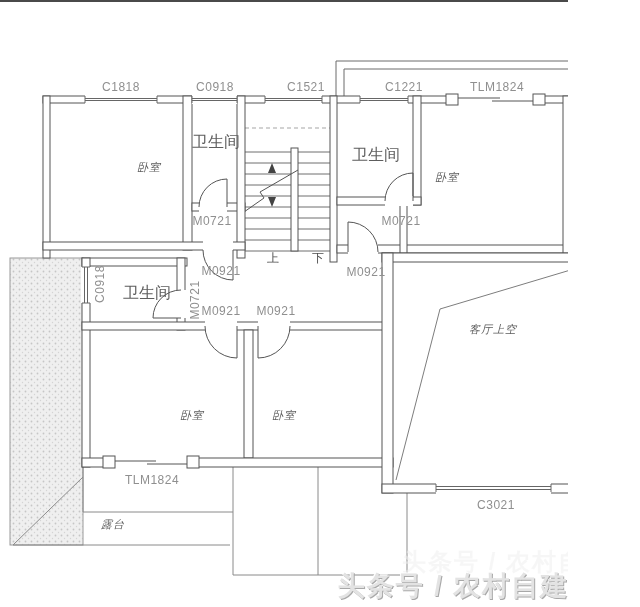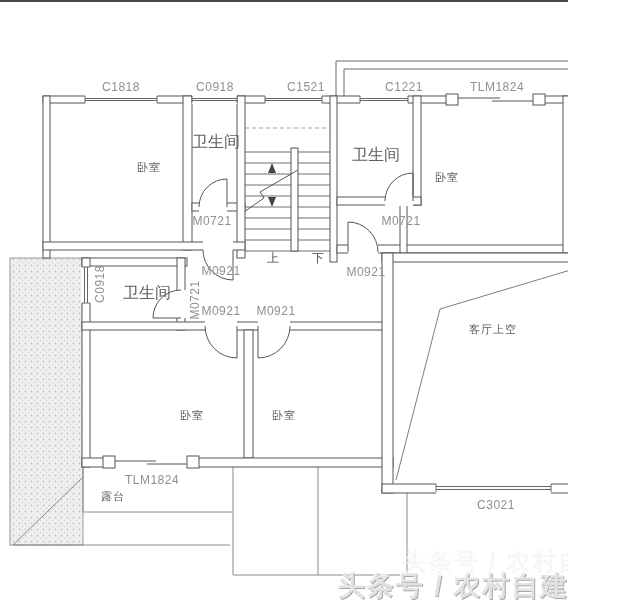--- a/index.html
+++ b/index.html
@@ -2,21 +2,21 @@
 <html><head>
 <meta charset="utf-8">
 <style>
   html,body{margin:0;padding:0;background:#ffffff;}
   #canvas{position:relative;width:568px;height:607px;background:#ffffff;overflow:hidden;
           font-family:"Liberation Sans", sans-serif;}
   #topedge{position:absolute;left:0;top:0;width:640px;height:2px;background:#4a4a4a;}
   svg{position:absolute;left:0;top:0;}
   .lbl{position:absolute;transform:translate(-50%,-50%);white-space:nowrap;line-height:1;}
   .code{font-size:12px;color:#8f8f8f;letter-spacing:.5px;}
-  .room{font-size:11px;color:#5d5d5d;letter-spacing:1px;}
+  .room{font-size:11px;color:#5d5d5d;letter-spacing:1px;font-style:italic;}
   .small{font-size:16px;color:#5d5d5d;}
   .dir{font-size:12px;color:#4c4c4c;}
   .vert{transform:translate(-50%,-50%) rotate(-90deg);}
   .wm{position:absolute;transform:translate(-50%,-50%);white-space:nowrap;
       font-size:27px;font-weight:bold;color:#e3e3e3;letter-spacing:2px;
       text-shadow:1px 1px 0 #a8a8a8,-1px -1px 0 #ffffff;}
   .wm2{position:absolute;transform:translate(-50%,-50%);white-space:nowrap;
       font-size:24px;font-weight:bold;color:#f0f0f0;letter-spacing:2px;opacity:.55;}
 </style>
 </head>
@@ -234,18 +234,18 @@
   <div class="lbl code" style="left:221px;top:311px">M0921</div>
   <div class="lbl code" style="left:276px;top:311px">M0921</div>
 
   <div class="lbl room" style="left:493px;top:329px">客厅上空</div>
   <div class="lbl code vert" style="left:616px;top:367px">C3021</div>
 
   <div class="lbl room" style="left:192px;top:415px">卧室</div>
   <div class="lbl room" style="left:284px;top:415px">卧室</div>
 
   <div class="lbl code" style="left:152px;top:480px">TLM1824</div>
-  <div class="lbl room" style="left:113px;top:496px">露台</div>
+  <div class="lbl room" style="left:113px;top:524px">露台</div>
   <div class="lbl code" style="left:496px;top:505px">C3021</div>
 
   <div class="wm2" style="left:545px;top:562px">头条号 / 农村自建房图纸</div>
   <div class="wm" style="left:497px;top:586px">头条号 / 农村自建房图纸</div>
 </div>
 
 </body></html>

